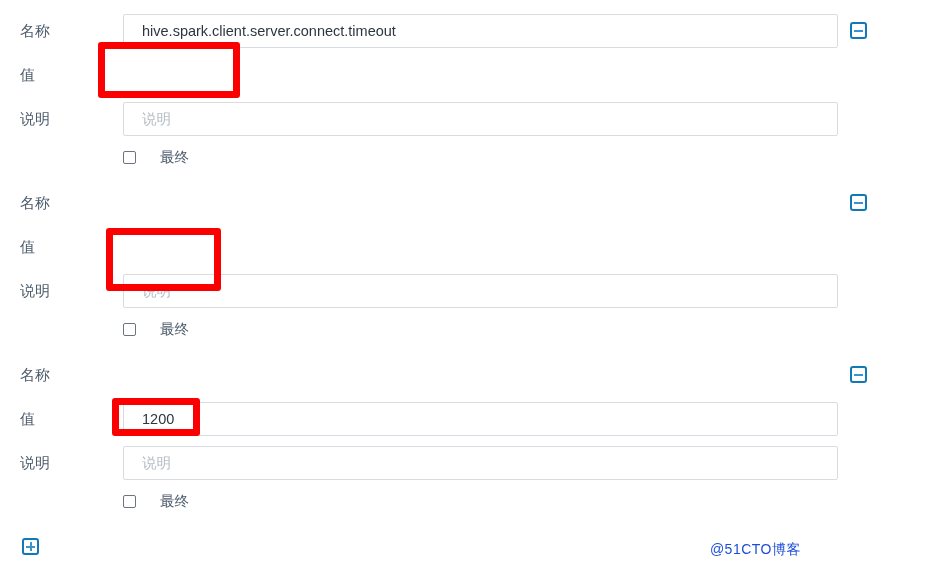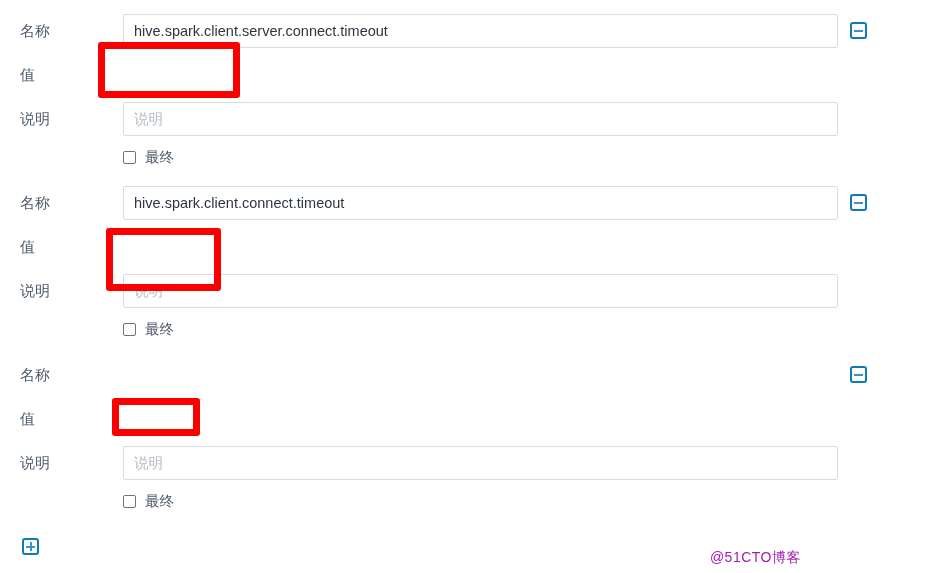--- a/index.html
+++ b/index.html
@@ -50,21 +50,21 @@
     position: absolute;
     left: 123px;
     width: 715px;
     height: 34px;
     box-sizing: border-box;
     border: 1px solid #d8dce1;
     border-radius: 2px;
     background: #ffffff;
     font-size: 14.5px;
     color: #2d3640;
-    padding: 0 10px;
+    padding: 0 18px;
     font-family: "Liberation Sans", "DejaVu Sans", sans-serif;
     outline: none;
   }
   .field-input::placeholder {
     color: #b4bcc4;
   }
 
   .remove-btn {
     position: absolute;
     left: 850px;
@@ -118,21 +118,21 @@
     height: 9px;
     background: #3a93cc;
   }
 
   .final-row {
     position: relative;
     height: 22px;
     padding-left: 123px;
     display: flex;
     align-items: center;
-    gap: 9px;
+    gap: 24px;
   }
 
   .final-checkbox {
     width: 13px;
     height: 13px;
     box-sizing: border-box;
     border: 1px solid #6b7480;
     border-radius: 2px;
     background: #ffffff;
     cursor: pointer;
@@ -152,23 +152,23 @@
     border: 7px solid #fa0000;
     border-radius: 3px;
     box-sizing: border-box;
     pointer-events: none;
     background: transparent;
   }
 
   .watermark {
     position: absolute;
     right: 14px;
-    bottom: 6px;
+    bottom: 14px;
     font-size: 14px;
-    color: #a21caf;
+    color: #1d4ed8;
     letter-spacing: 0.5px;
     user-select: none;
   }
 </style>
 </head>
 <body>
 
 <div class="config-form">
 
   <div class="prop-group" style="top:14px;">
@@ -186,21 +186,20 @@
     </div>
     <div class="final-row">
       <span class="final-checkbox"></span>
       <span class="final-label">最终</span>
     </div>
   </div>
 
   <div class="prop-group" style="top:186px;">
     <div class="field-row">
       <span class="field-label">名称</span>
-      <input class="field-input" type="text" value="hive.spark.client.connect.timeout" style="">
       <button class="remove-btn"></button>
     </div>
     <div class="field-row">
       <span class="field-label">值</span>
     </div>
     <div class="field-row">
       <span class="field-label">说明</span>
       <input class="field-input" type="text" placeholder="说明" style="">
     </div>
     <div class="final-row">
@@ -209,20 +208,21 @@
     </div>
   </div>
 
   <div class="prop-group" style="top:358px;">
     <div class="field-row">
       <span class="field-label">名称</span>
       <button class="remove-btn"></button>
     </div>
     <div class="field-row">
       <span class="field-label">值</span>
+      <input class="field-input" type="text" value="1200" style="">
     </div>
     <div class="field-row">
       <span class="field-label">说明</span>
       <input class="field-input" type="text" placeholder="说明" style="">
     </div>
     <div class="final-row">
       <span class="final-checkbox"></span>
       <span class="final-label">最终</span>
     </div>
   </div>

